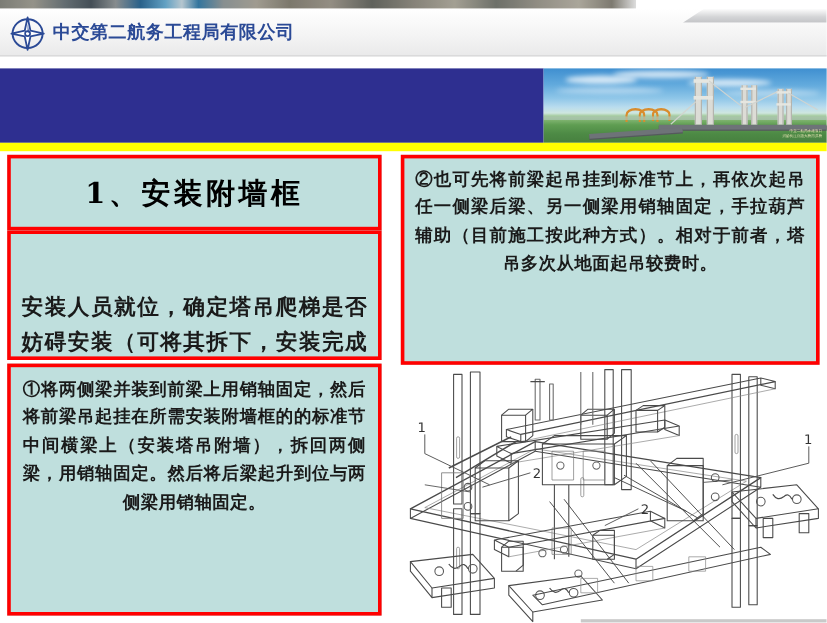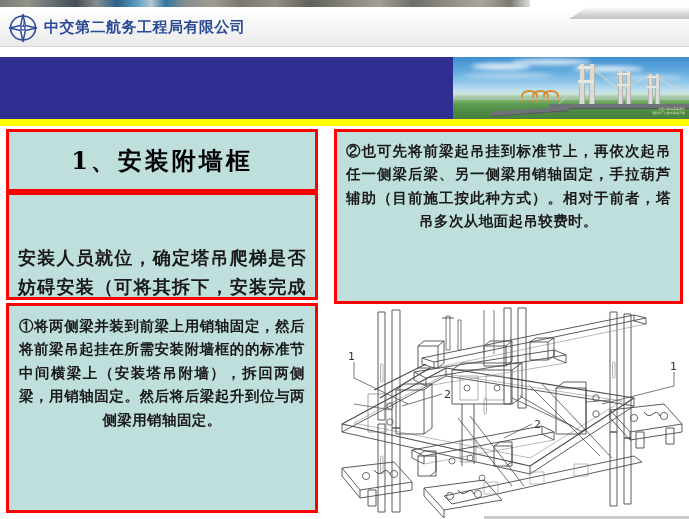--- a/index.html
+++ b/index.html
@@ -117,21 +117,21 @@
   #content { position: absolute; left: 0; top: 126px; width: 616px; height: 393px; }
 
   .panel {
     position: absolute;
     border: 3px solid #ff0000;
     background: #bfdfdd;
     box-sizing: border-box;
   }
   .panel-text {
     color: #1a1a1a;
-    font-family: Liberation Sans, sans-serif;
+    font-family: Liberation Mono, monospace;
     font-weight: bold;
     text-align: justify;
     text-align-last: center;
     line-height: 1.62;
     letter-spacing: .4px;
   }
 
   
   #panel-heading { left: 6px; top: 3px; width: 312px; height: 63px; }
   #panel-heading .ph {

